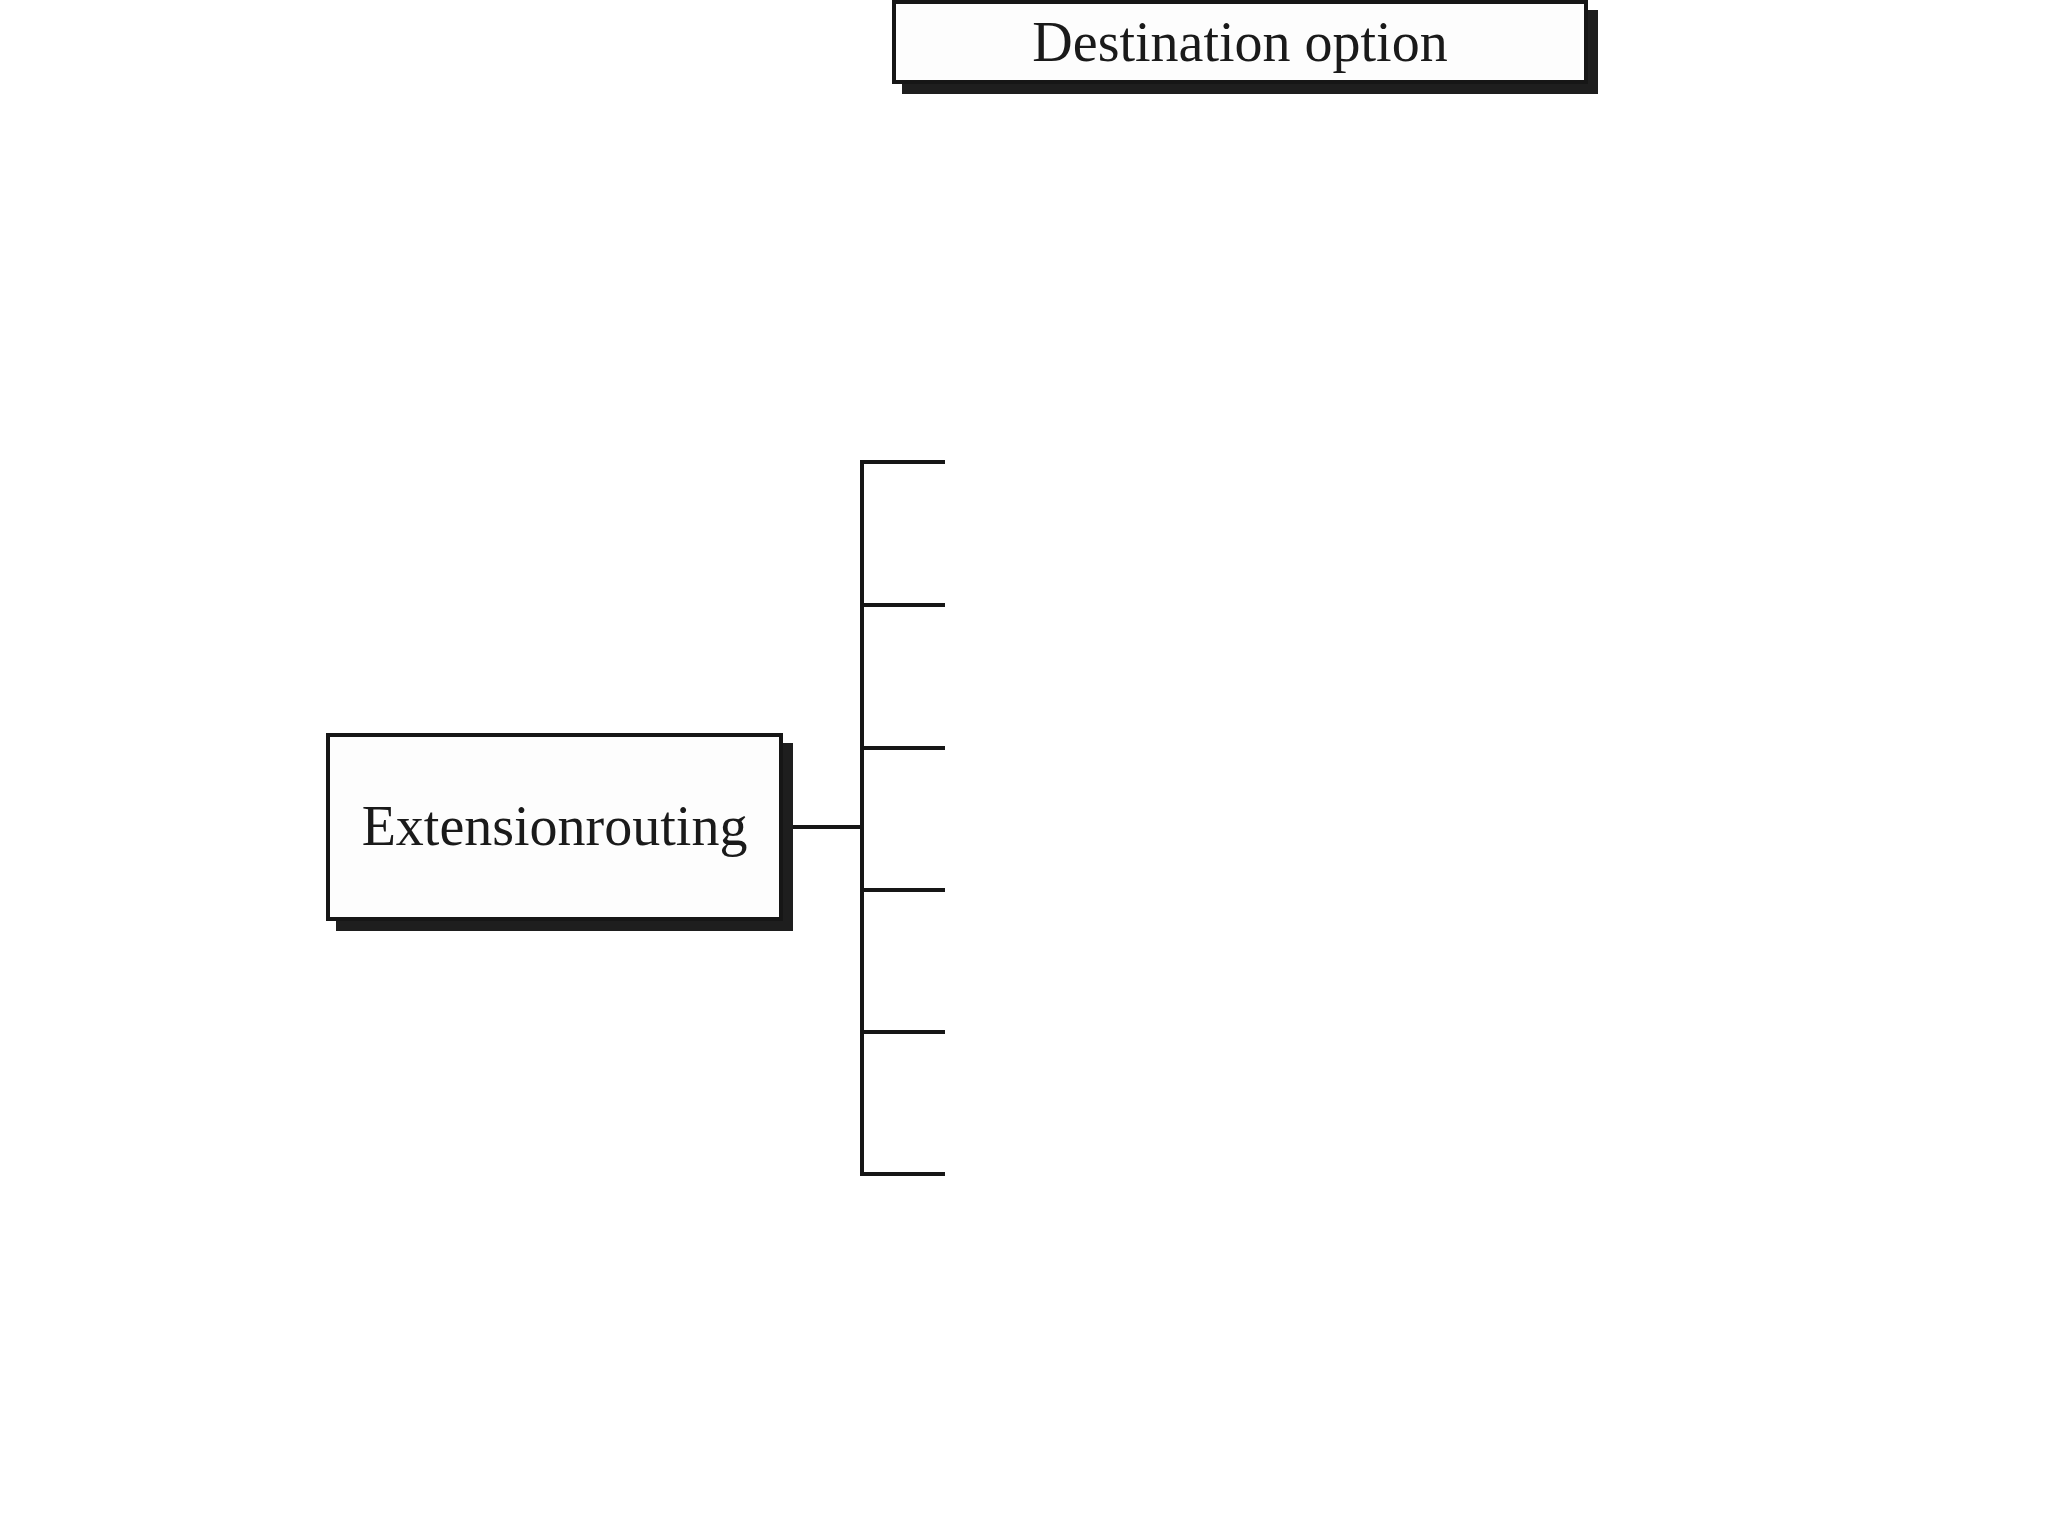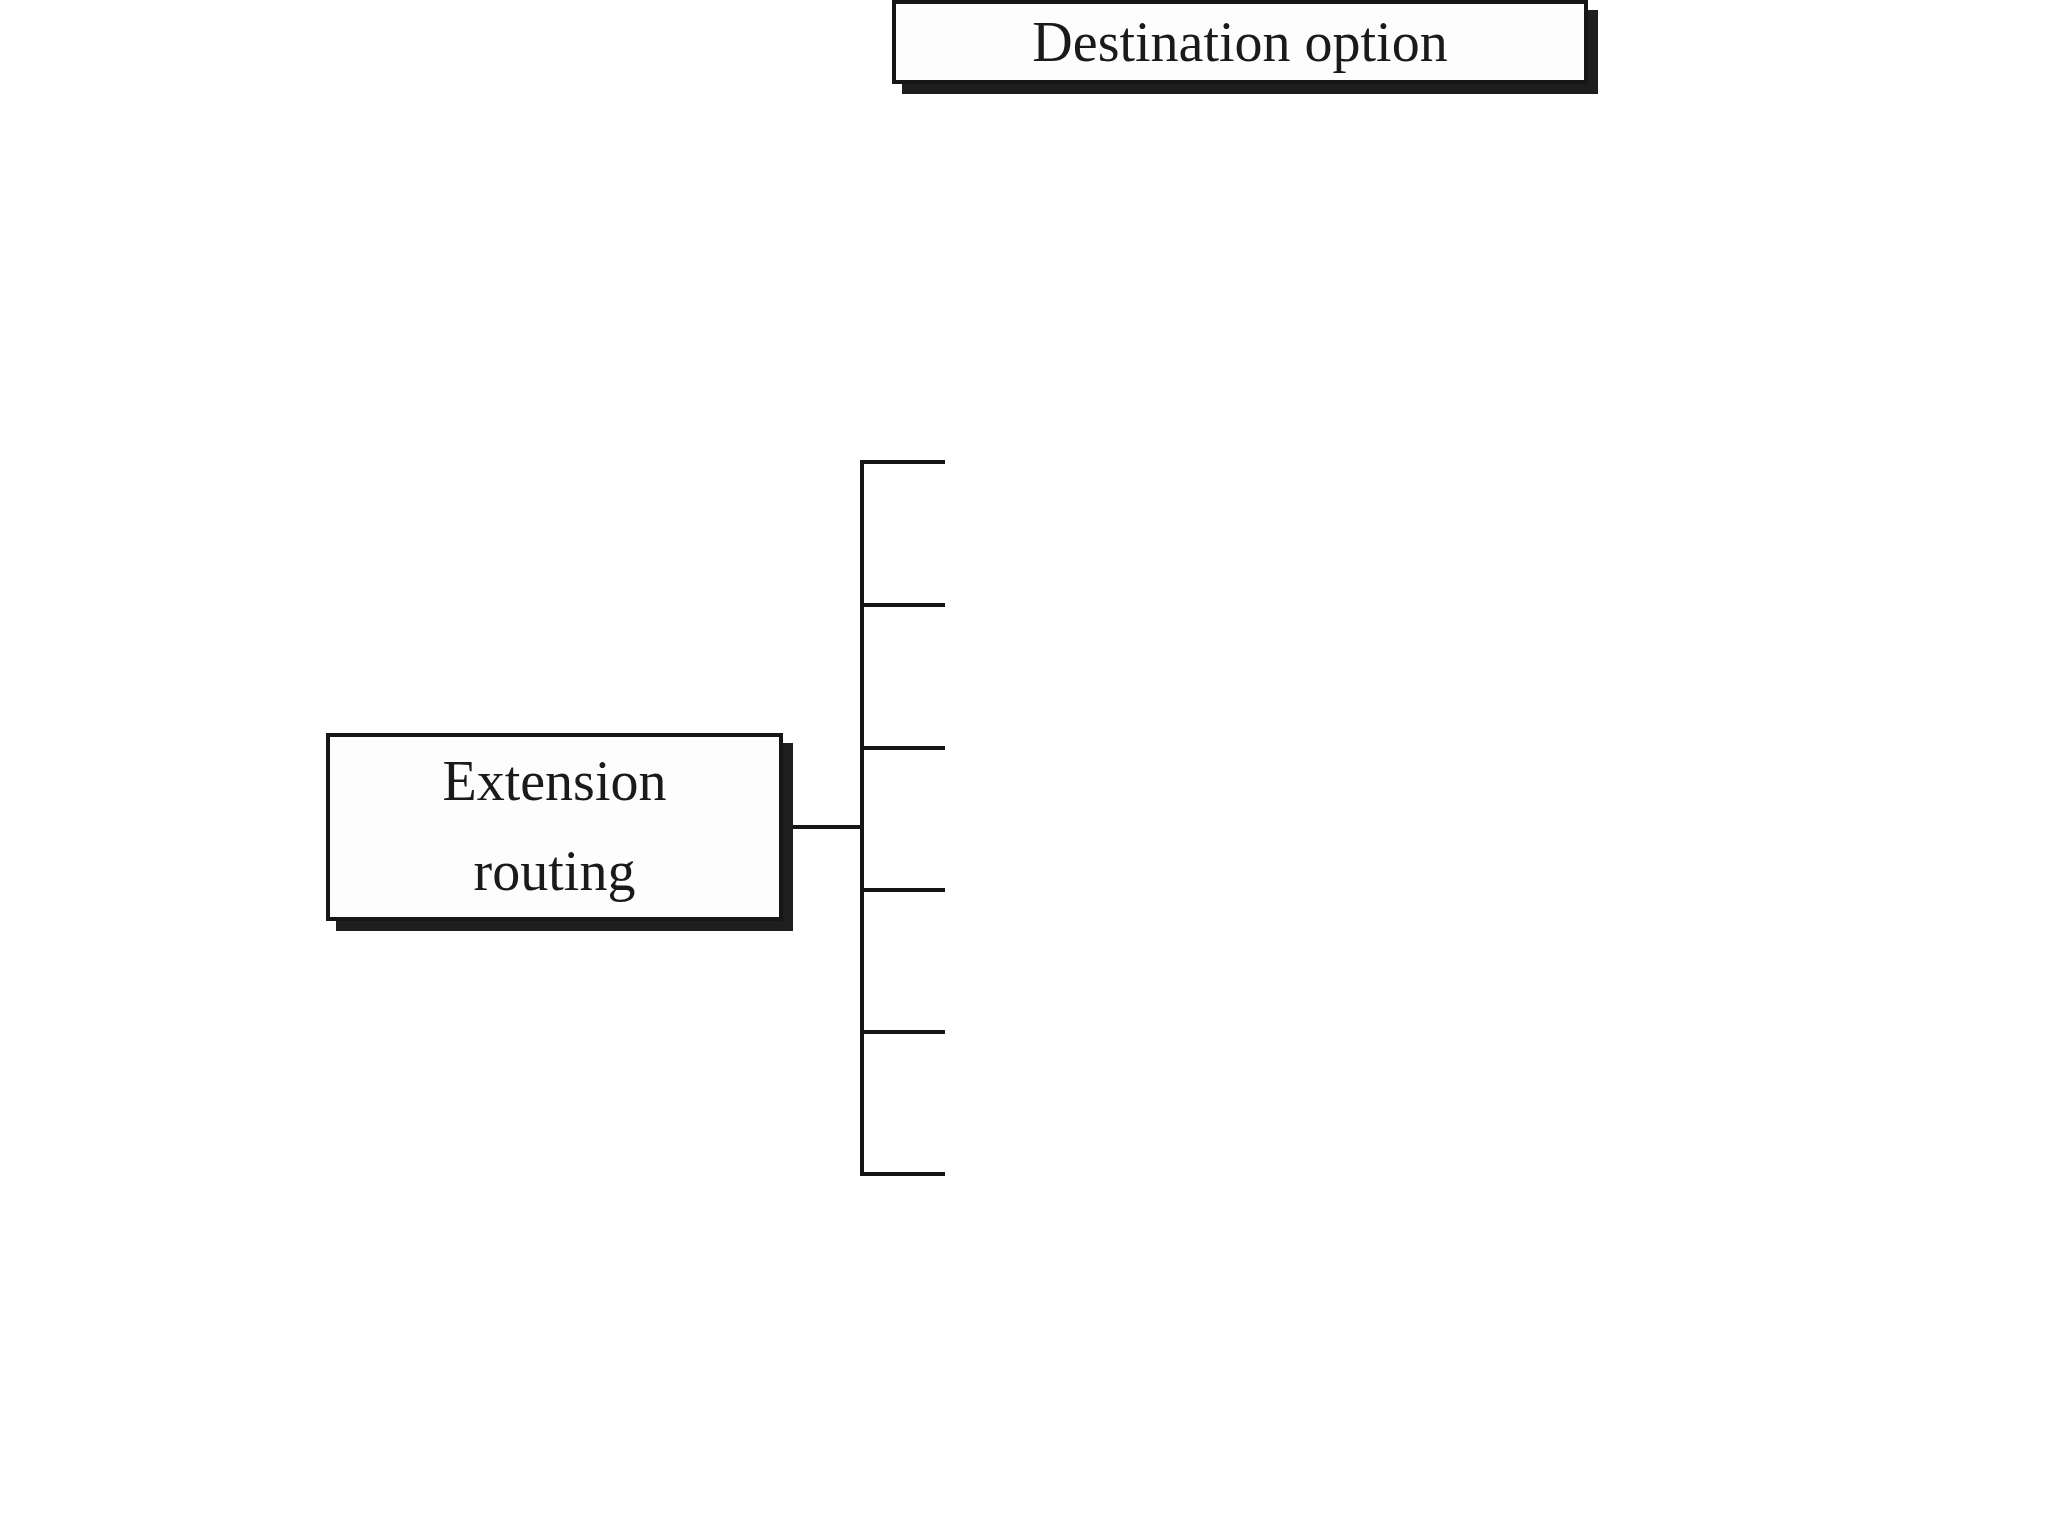--- a/index.html
+++ b/index.html
@@ -57,21 +57,21 @@
     align-items: center;
     justify-content: center;
     color: var(--c-box-text, #1a1a1a);
     text-align: center;
   }
   .root-box {
     left: 326px;
     top: 733px;
     width: 457px;
     height: 188px;
-    flex-direction: column;
+    flex-direction: row;
     font-size: 56px;
     line-height: 1.6;
   }
   .node {
     left: 892px;
     width: 696px;
     height: 84px;
     font-size: 56px;
     white-space: nowrap;
   }

